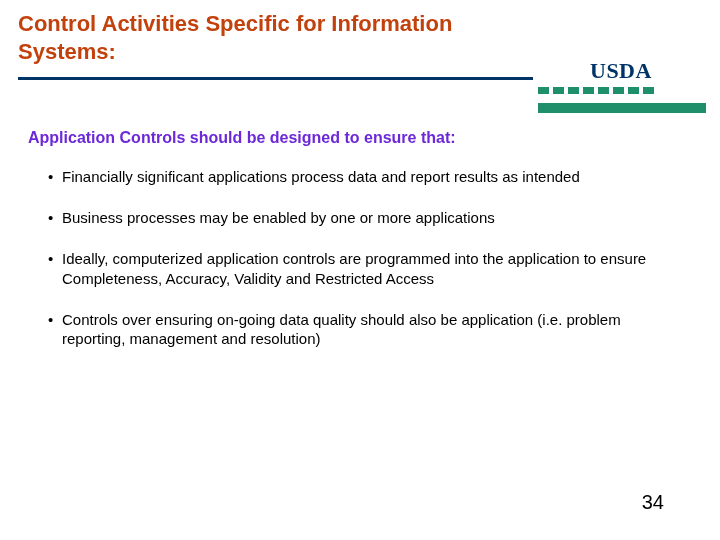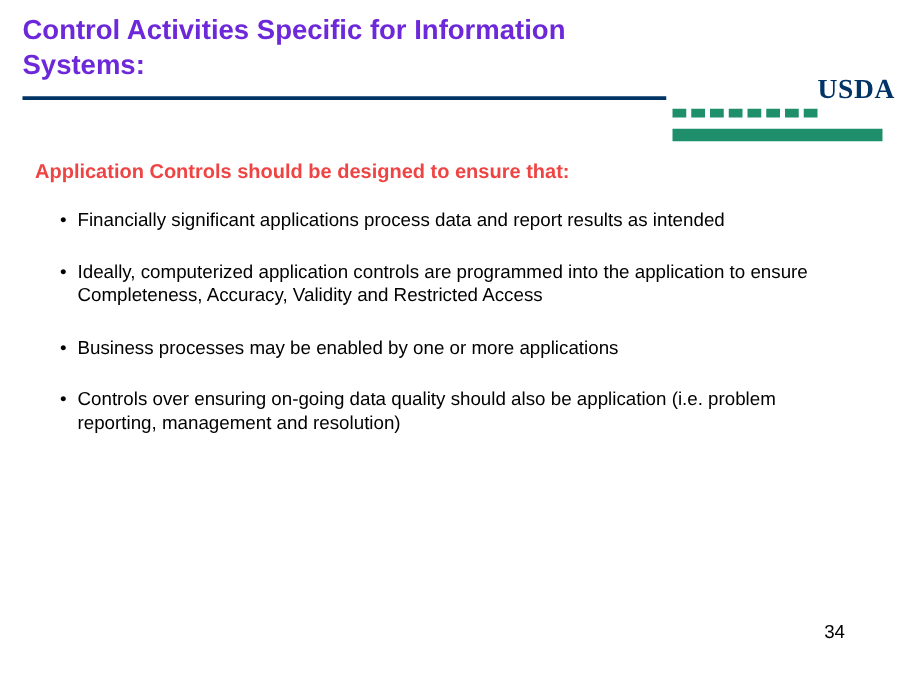--- a/index.html
+++ b/index.html
@@ -11,21 +11,21 @@
     position: relative;
     overflow: hidden;
   }
   .slide {
     padding: 10px 18px 18px 18px;
     width: 100%;
     height: 100%;
     position: relative;
   }
   .title {
-    color: #6d28d9;
+    color: #c2410c;
     font-size: 22px;
     font-weight: bold;
     line-height: 1.25;
     margin-bottom: 6px;
     max-width: 520px;
   }
   .rule-area {
     position: relative;
     height: 40px;
     margin-bottom: 18px;
@@ -54,39 +54,39 @@
   .rule-green {
     position: absolute;
     left: 520px;
     top: 32px;
     width: 168px;
     height: 10px;
     background: #1f8f6b;
   }
   .logo {
     position: absolute;
-    right: 4px;
+    right: 34px;
     top: 54px;
     width: 96px;
     height: 34px;
     display: flex;
     align-items: center;
-    justify-content: flex-end;
+    justify-content: flex-start;
   }
   .logo-text {
     color: #003366;
     font-weight: 900;
     font-size: 22px;
     letter-spacing: 0.5px;
     font-family: Georgia, 'Times New Roman', serif;
   }
   .subhead {
     font-size: 16px;
     font-weight: bold;
-    color: #ef4444;
+    color: #6d28d9;
     margin: 8px 0 20px 10px;
   }
   .bullets {
     list-style: none;
     padding-left: 30px;
     padding-right: 24px;
   }
   .bullets li {
     position: relative;
     font-size: 15px;
@@ -98,23 +98,23 @@
   .bullets li::before {
     content: "•";
     position: absolute;
     left: 0;
     top: 0;
     color: #000;
     font-size: 15px;
   }
   .pagenum {
     position: absolute;
-    right: 44px;
+    right: 56px;
     bottom: 26px;
-    font-size: 15px;
+    font-size: 20px;
     color: #000;
     margin-left: 44px;
   }
 </style>
 </head>
 <body>
 
 <div class="slide">
 
   <div class="title">
@@ -137,20 +137,20 @@
   </div>
 
   <div class="logo">
     <span class="logo-text">USDA</span>
   </div>
 
   <div class="subhead">Application Controls should be designed to ensure that:</div>
 
   <ul class="bullets">
     <li>Financially significant applications process data and report results as intended</li>
+    <li>Business processes may be enabled by one or more applications</li>
     <li>Ideally, computerized application controls are programmed into the application to ensure Completeness, Accuracy, Validity and Restricted Access</li>
-    <li>Business processes may be enabled by one or more applications</li>
     <li>Controls over ensuring on-going data quality should also be application (i.e. problem reporting, management and resolution)</li>
   </ul>
 
   <div class="pagenum">34</div>
 
 </div>
 
 </body></html>

